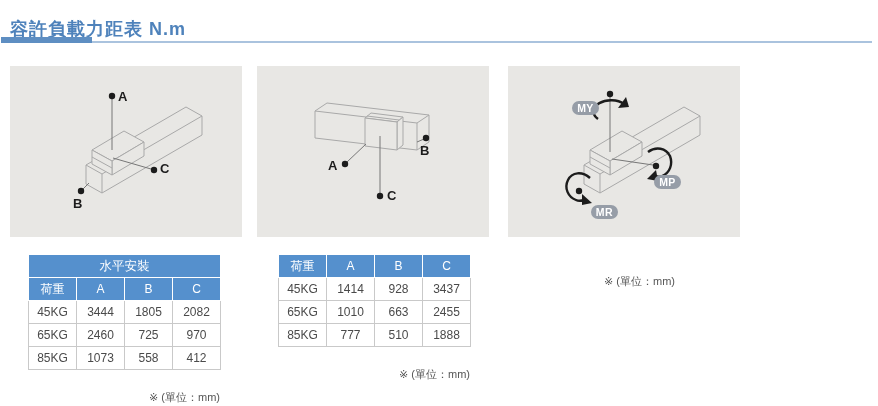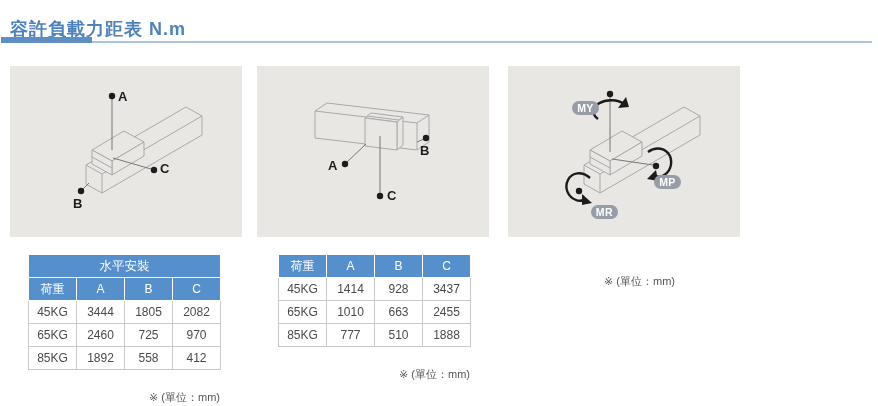--- a/index.html
+++ b/index.html
@@ -164,21 +164,21 @@
       <td>2082</td>
     </tr>
     <tr>
       <td>65KG</td>
       <td>2460</td>
       <td>725</td>
       <td>970</td>
     </tr>
     <tr>
       <td>85KG</td>
-      <td>1892</td>
+      <td>1073</td>
       <td>558</td>
       <td>412</td>
     </tr>
   </tbody>
     </table>
   <div class="note">※ (單位：mm)</div>
 </div>
 
 <div class="tblwrap" id="t2">
   <table>

